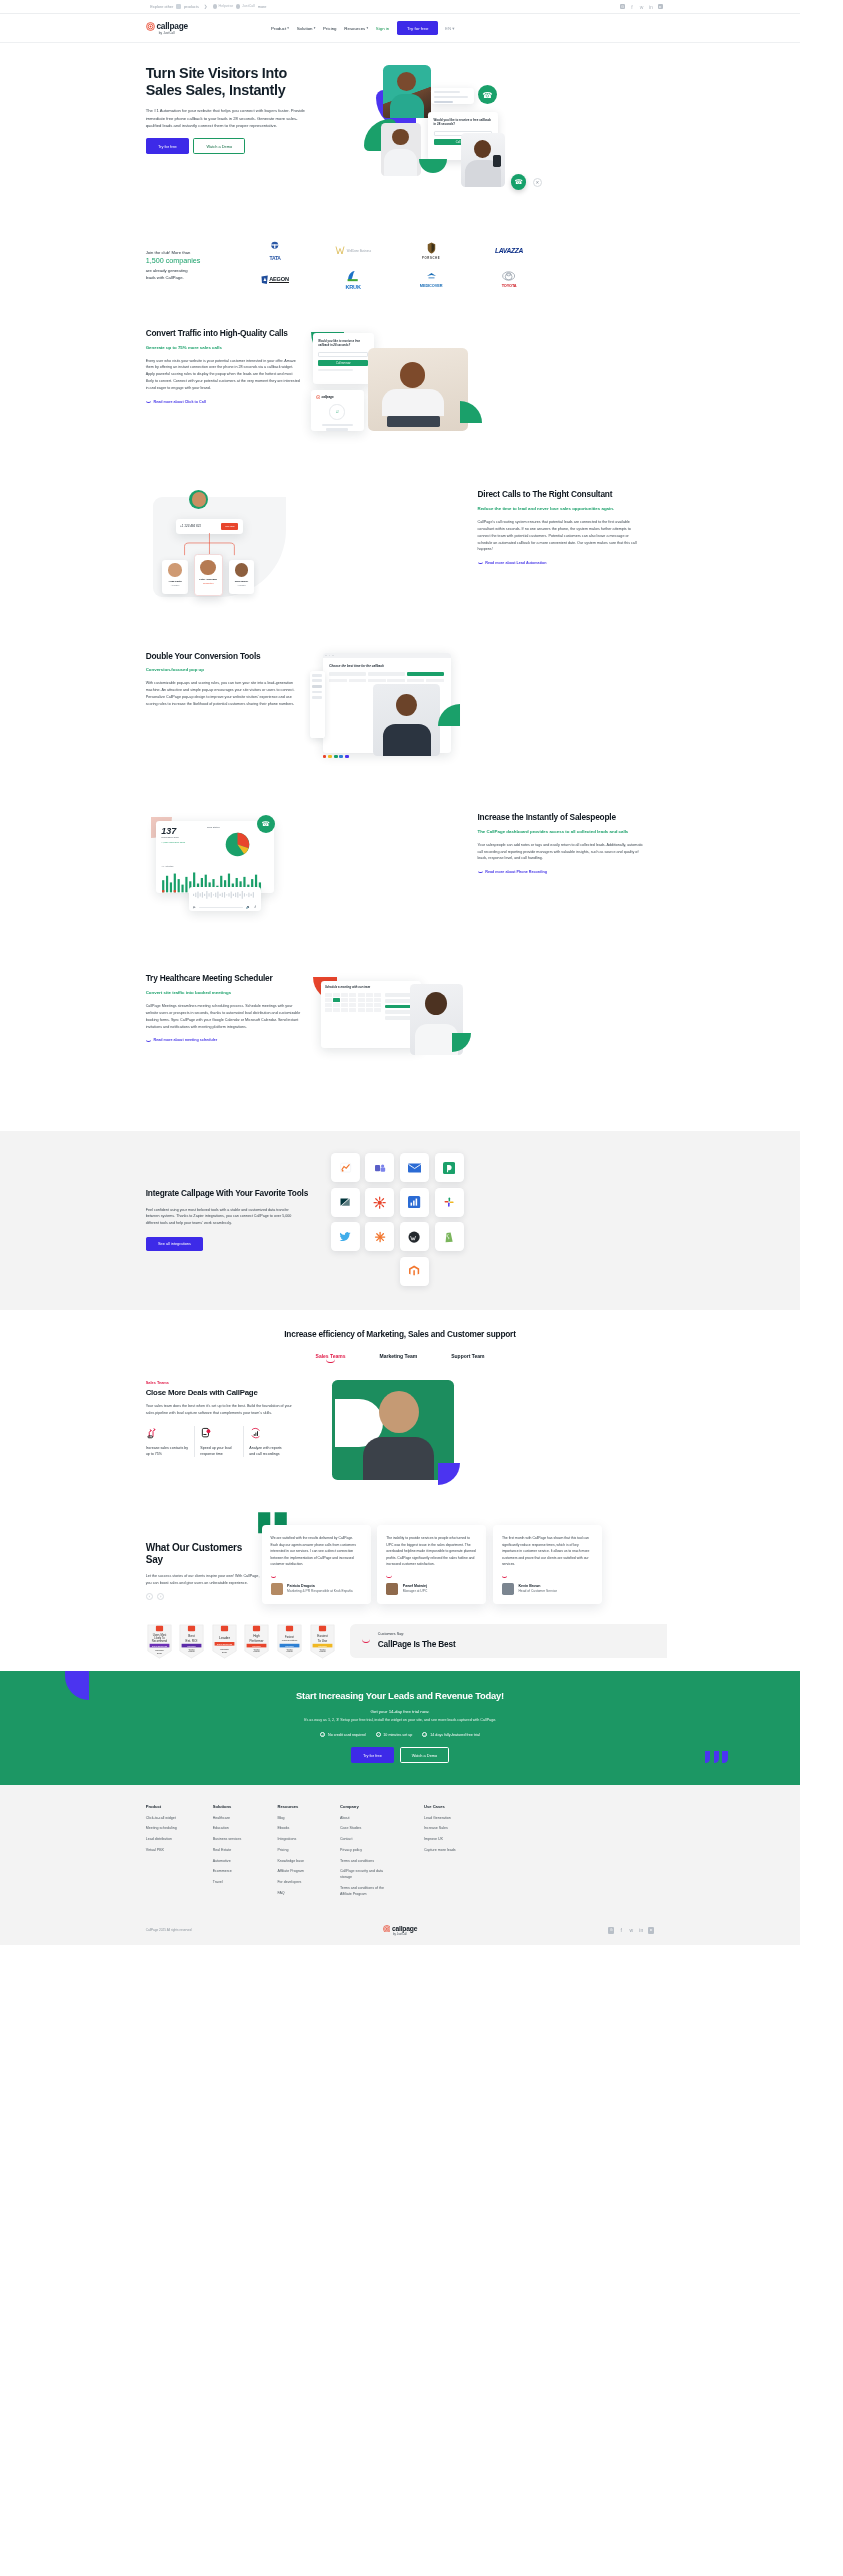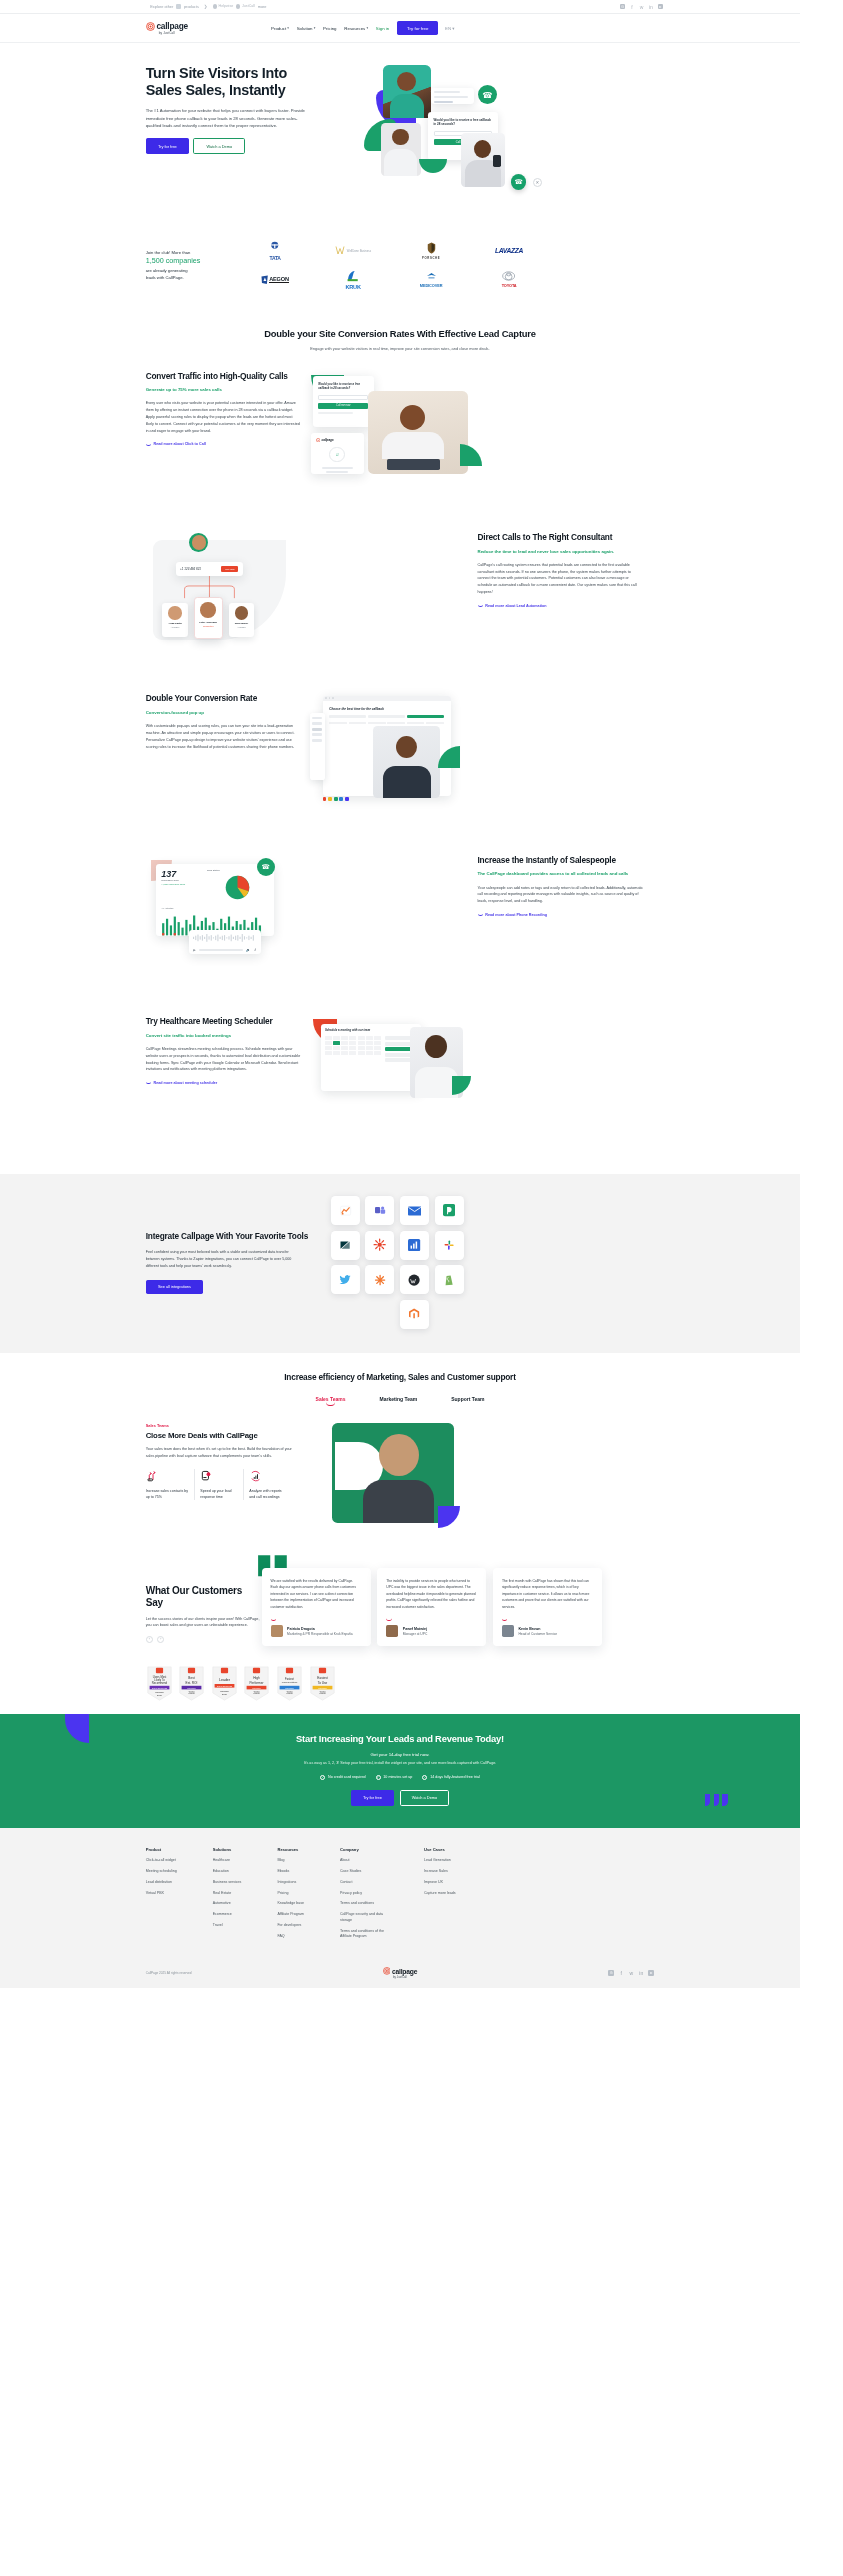--- a/index.html
+++ b/index.html
@@ -368,24 +368,20 @@
               <ellipse cx="13" cy="10" rx="12" ry="8.4" fill="none" stroke="#9aa3ad" stroke-width="1.6"></ellipse>
               <ellipse cx="13" cy="6.6" rx="4.4" ry="3.1" fill="none" stroke="#9aa3ad" stroke-width="1.6"></ellipse>
               <ellipse cx="13" cy="11.5" rx="6.8" ry="6.2" fill="none" stroke="#9aa3ad" stroke-width="1.6"></ellipse>
             </svg>
           <div class="brandlogo" style="font-size:3.9px; color:#CF2028;">TOYOTA</div>
         </div>
       </div>
     </div>
   </div>
 
-  <div class="sect-head">
-    <h2>Double your Site Conversion Rates With Effective Lead Capture</h2>
-    <p>Engage with your website visitors in real time, improve your site conversion rates, and close more deals.</p>
-  </div>
 
   <div class="wrap">
     <div class="feature">
       <div class="f-copy">
         <h3>Convert Traffic into High-Quality Calls</h3>
         <div class="f-kicker">Generate up to 75% more sales calls</div>
         <p class="f-body">Every user who visits your website is your potential customer interested in your offer. Amaze them by offering an instant connection over the phone in 28 seconds via a callback widget. Apply powerful scoring rules to display the popup when the leads are the hottest and most likely to convert. Connect with your potential customers at the very moment they are interested in and eager to engage with your brand.</p>
         <a class="f-link" href="#">
             <span class="sw"></span>
             <span>Read more about Click to Call</span>
@@ -461,21 +457,21 @@
           <div style="font-size:2.4px; font-weight:700; margin-top:2.8px;">John Mayer</div>
           <div style="font-size:2.2px; color:#7b848c; margin-top:1.1px;">Available</div>
         </div>
       </div>
     </div>
   </div>
 
   <div class="wrap">
     <div class="feature">
       <div class="f-copy">
-        <h3>Double Your Conversion Rate</h3>
+        <h3>Double Your Conversion Tools</h3>
         <div class="f-kicker">Conversion-focused pop up</div>
         <p class="f-body">With customizable pop-ups and scoring rules, you can turn your site into a lead-generation machine. An attractive and simple pop-up encourages your site visitors or users to connect. Personalize CallPage pop-up design to improve your website visitors' experience and use scoring rules to increase the likelihood of potential customers sharing their phone numbers.</p>
       </div>
       <div class="f-art">
         <div class="mock" style="left:22px; top:2.2px; width:128px; height:100px; padding:0; overflow:hidden;">
           <div style="height:5.6px; background:#f1f2f4; display:flex; align-items:center; gap:1.7px; padding:0 2.8px;">
             <i style="width:1.7px;height:1.7px;border-radius:50%;background:#d9dce0;display:block;"></i>
             <i style="width:1.7px;height:1.7px;border-radius:50%;background:#d9dce0;display:block;"></i>
             <i style="width:1.7px;height:1.7px;border-radius:50%;background:#d9dce0;display:block;"></i>
           </div>
@@ -986,20 +982,27 @@
       <svg class="g2" viewBox="0 0 60 78">
         <path d="M4 2 h52 v58 l-26 16 -26 -16 z" fill="#f4f4f4" stroke="#e3e3e3"></path>
         <rect x="22" y="4" width="16" height="12" rx="2" fill="#E8452C"></rect>
         <text x="30" y="30" font-size="7" text-anchor="middle" fill="#2b2b2b" font-family="Liberation Sans">Easiest</text>
         <text x="30" y="39" font-size="7" text-anchor="middle" fill="#2b2b2b" font-family="Liberation Sans">To Use</text>
         <rect x="8" y="44" width="44" height="8" fill="#F0B823"></rect>
         <text x="30" y="50.5" font-size="5" text-anchor="middle" fill="#fff" font-family="Liberation Sans">SPRING</text>
         <text x="30" y="63" font-size="6" text-anchor="middle" fill="#2b2b2b" font-family="Liberation Sans">2024</text>
       </svg>
     </div>
+    <div class="csay">
+      <div class="sw2"></div>
+      <div>
+        <div class="lbl">Customers Say:</div>
+        <div class="big">CallPage Is The Best</div>
+      </div>
+    </div>
   </div>
 
   <div class="cta">
     <div class="cta-deco-l"></div>
     <div class="cta-deco-r">
         <i></i>
         <i></i>
         <i></i>
       </div>
     <div class="wrap">

